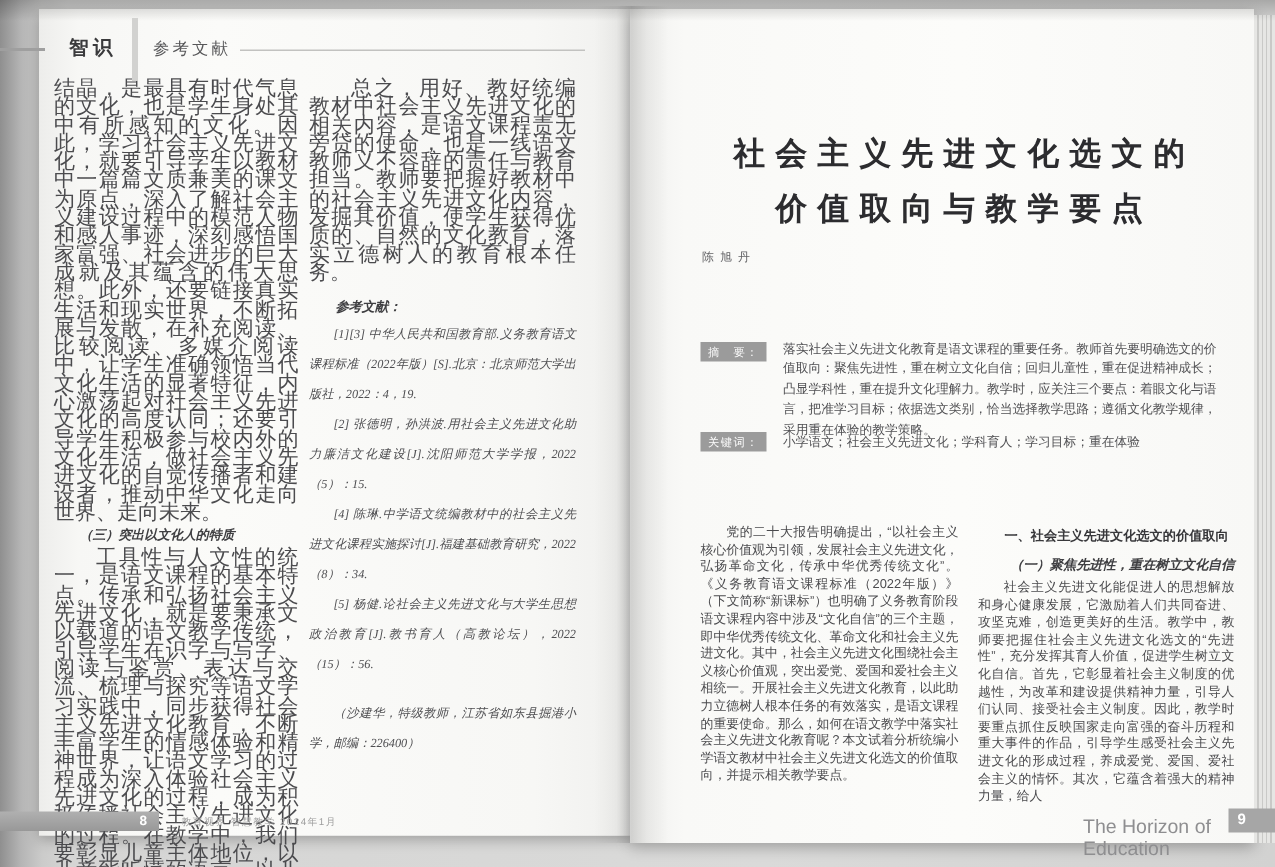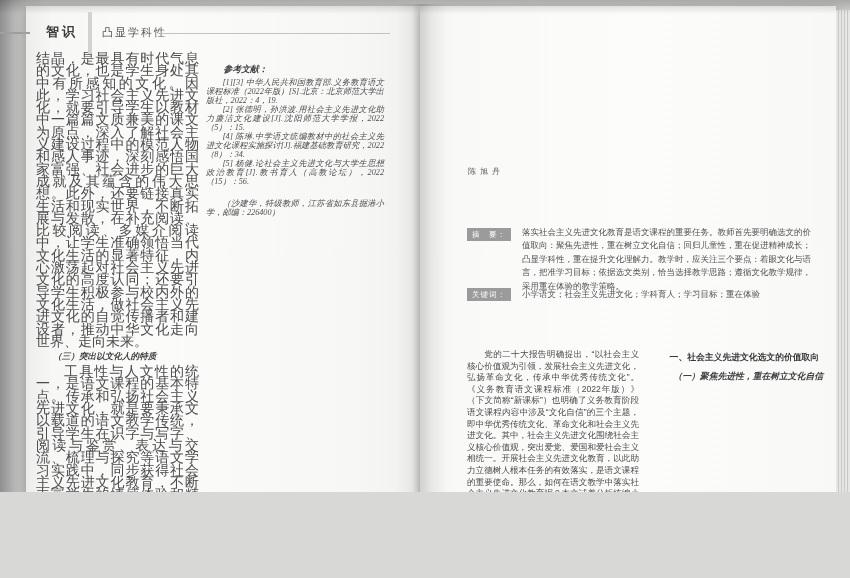--- a/index.html
+++ b/index.html
@@ -1,18 +1,18 @@
 <!DOCTYPE html>
 <html><head>
 <meta charset="utf-8">
 <style>
   html,body { margin:0; padding:0; background:#d8d8d7; }
   * { box-sizing:border-box; }
   .scene {
-    position:relative; width:850px; height:492px; overflow:hidden;
+    position:relative; width:850px; height:578px; overflow:hidden;
     background:linear-gradient(90deg, #8f8f8f 0px, #b5b5b5 14px, #cbcbca 28px, #d5d5d4 45px, #dadad9 60%, #d2d2d1 100%);
     font-family:"Liberation Sans","DejaVu Sans",sans-serif;
   }
   .scene::before {
     content:""; position:absolute; left:0; top:0; width:100%; height:14px;
     background:linear-gradient(180deg, rgba(0,0,0,0.20), rgba(0,0,0,0)); pointer-events:none; z-index:5;
   }
   .page { position:absolute; top:6px; }
   .page-left {
     left:26px; width:394px; height:551px;
@@ -47,21 +47,21 @@
     font-family:"Liberation Serif","DejaVu Serif",serif; font-style:italic; font-weight:bold;
     font-size:8.6px; line-height:13px; text-indent:2em; color:#3f3f42; margin:3px 0 2px;
   }
   .refs { margin-top:11px; }
   .refs-title {
     font-family:"Liberation Serif","DejaVu Serif",serif; font-style:italic; font-weight:bold;
     font-size:8.8px; line-height:13px; text-indent:2em; color:#3f3f42; margin:0 0 2px;
   }
   .ref-item, .author-note {
     font-family:"Liberation Serif","DejaVu Serif",serif; font-style:italic;
-    font-size:8.2px; line-height:9px; text-indent:2em; text-align:justify; color:#4e4e51; margin:0;
+    font-size:8.2px; line-height:20px; text-indent:2em; text-align:justify; color:#4e4e51; margin:0;
   }
   .author-note { margin-top:13px; }
   
   .rp-title {
     position:absolute; left:468px; top:84px; width:350px; text-align:center;
     font-family:"Liberation Serif","DejaVu Serif",serif; font-weight:bold;
     font-size:21px; line-height:37px; letter-spacing:7px; color:#2c2c2f;
   }
   .rp-author {
     position:absolute; left:468px; top:166px; width:350px; text-align:left;
@@ -103,53 +103,59 @@
 <div class="scene">
 
   <div class="page page-left"></div>
   <div class="page page-right"></div>
   <div class="gutter"></div>
   <div class="edge-stack"></div>
 
   <div class="hdr-rule-left"></div>
   <div class="hdr-section">智识</div>
   <div class="hdr-divider"></div>
-  <div class="hdr-subsection">凸显学科性</div>
+  <div class="hdr-subsection">参考文献</div>
   <div class="hdr-rule-right"></div>
 
   <div class="lp-col1">
     <p class="body-text">结晶，是最具有时代气息的文化，也是学生身处其中有所感知的文化。因此，学习社会主义先进文化，就要引导学生以教材中一篇篇文质兼美的课文为原点，深入了解社会主义建设过程中的模范人物和感人事迹，深刻感悟国家富强、社会进步的巨大成就及其蕴含的伟大思想。此外，还要链接真实生活和现实世界，不断拓展与发散，在补充阅读、比较阅读、多媒介阅读中，让学生准确领悟当代文化生活的显著特征，内心激荡起对社会主义先进文化的高度认同；还要引导学生积极参与校内外的文化生活，做社会主义先进文化的自觉传播者和建设者，推动中华文化走向世界、走向未来。</p>
     <p class="subhead-kai">（三）突出以文化人的特质</p>
     <p class="body-text indent">工具性与人文性的统一，是语文课程的基本特点。传承和弘扬社会主义先进文化，就是要秉承文以载道的语文教学传统，引导学生在识字与写字、阅读与鉴赏、表达与交流、梳理与探究等语文学习实践中，同步获得社会主义先进文化教育，不断丰富学生的情感体验和精神世界，让语文学习的过程成为深入体验社会主义先进文化的过程，成为积极传播社会主义先进文化的过程。在教学中，我们要彰显儿童主体地位，以儿童能听懂的语言，以儿童能理解的内容，以儿童能接受的方式，深入浅出地阐释社会主义先进文化，切忌生搬硬套、高谈阔论。比如，引导学生用诗文的方式描述社会生活的变化、科技的进步，在</p>
   </div>
 
   <div class="lp-col2">
+    <p class="body-text indent">总之，用好、教好统编教材中社会主义先进文化的相关内容，是语文课程责无旁贷的使命，也是一线语文教师义不容辞的责任与教育担当。教师要把握好教材中的社会主义先进文化内容，发掘其价值，使学生获得优质的、自然的文化教育，落实立德树人的教育根本任务。</p>
     <div class="refs">
       <p class="refs-title">参考文献：</p>
       <p class="ref-item">[1][3] 中华人民共和国教育部.义务教育语文课程标准（2022年版）[S].北京：北京师范大学出版社，2022：4，19.</p>
       <p class="ref-item">[2] 张德明，孙洪波.用社会主义先进文化助力廉洁文化建设[J].沈阳师范大学学报，2022（5）：15.</p>
       <p class="ref-item">[4] 陈琳.中学语文统编教材中的社会主义先进文化课程实施探讨[J].福建基础教育研究，2022（8）：34.</p>
       <p class="ref-item">[5] 杨健.论社会主义先进文化与大学生思想政治教育[J].教书育人（高教论坛），2022（15）：56.</p>
       <p class="author-note">（沙建华，特级教师，江苏省如东县掘港小学，邮编：226400）</p>
     </div>
   </div>
 
+  <div class="rp-title">
+    <div>社会主义先进文化选文的</div>
+    <div>价值取向与教学要点</div>
+  </div>
   <div class="rp-author">陈旭丹</div>
 
   <div class="label-box abs-label">摘　要：</div>
   <div class="rp-abstract">落实社会主义先进文化教育是语文课程的重要任务。教师首先要明确选文的价值取向：聚焦先进性，重在树立文化自信；回归儿童性，重在促进精神成长；凸显学科性，重在提升文化理解力。教学时，应关注三个要点：着眼文化与语言，把准学习目标；依据选文类别，恰当选择教学思路；遵循文化教学规律，采用重在体验的教学策略。</div>
   <div class="label-box kw-label">关键词：</div>
   <div class="rp-keywords">小学语文；社会主义先进文化；学科育人；学习目标；重在体验</div>
 
   <div class="rp-col1">
     <p class="rp-body indent">党的二十大报告明确提出，“以社会主义核心价值观为引领，发展社会主义先进文化，弘扬革命文化，传承中华优秀传统文化”。《义务教育语文课程标准（2022年版）》（下文简称“新课标”）也明确了义务教育阶段语文课程内容中涉及“文化自信”的三个主题，即中华优秀传统文化、革命文化和社会主义先进文化。其中，社会主义先进文化围绕社会主义核心价值观，突出爱党、爱国和爱社会主义相统一。开展社会主义先进文化教育，以此助力立德树人根本任务的有效落实，是语文课程的重要使命。那么，如何在语文教学中落实社会主义先进文化教育呢？本文试着分析统编小学语文教材中社会主义先进文化选文的价值取向，并提示相关教学要点。</p>
   </div>
   <div class="rp-col2">
     <p class="rp-heading">一、社会主义先进文化选文的价值取向</p>
     <p class="rp-subhead">（一）聚焦先进性，重在树立文化自信</p>
+    <p class="rp-body indent">社会主义先进文化能促进人的思想解放和身心健康发展，它激励着人们共同奋进、攻坚克难，创造更美好的生活。教学中，教师要把握住社会主义先进文化选文的“先进性”，充分发挥其育人价值，促进学生树立文化自信。首先，它彰显着社会主义制度的优越性，为改革和建设提供精神力量，引导人们认同、接受社会主义制度。因此，教学时要重点抓住反映国家走向富强的奋斗历程和重大事件的作品，引导学生感受社会主义先进文化的形成过程，养成爱党、爱国、爱社会主义的情怀。其次，它蕴含着强大的精神力量，给人</p>
   </div>
 
   <div class="foot-left-bar">8</div>
   <div class="foot-left-text">教育视界  智慧教学  2024年1月</div>
   <div class="foot-right-text">The Horizon of Education</div>
   <div class="foot-right-box">9</div>
 
 </div>
 
 </body></html>

